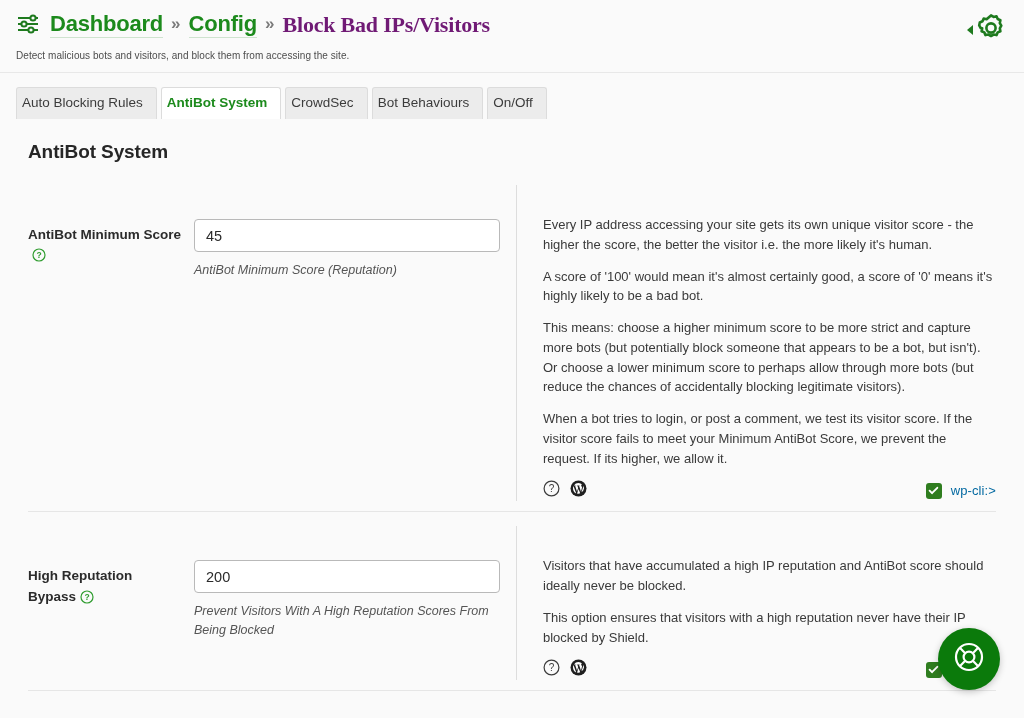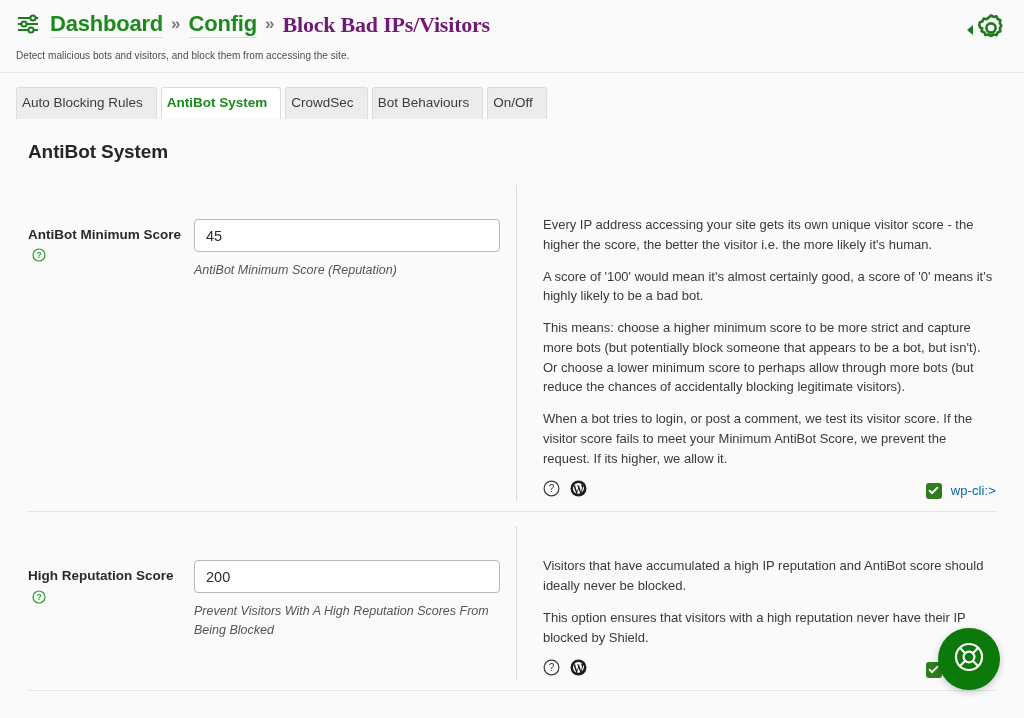--- a/index.html
+++ b/index.html
@@ -249,21 +249,21 @@
             <span class="wpcli">wp-cli:&gt;</span>
           </div>
         </div>
       </div>
     </div>
 
     <div class="row-divider"></div>
 
     <div class="optrow">
       <div class="col-label">
-        <span>High Reputation Score</span><span class="q-green"><svg width="14" height="14" viewBox="0 0 14 14">
+        <span>High Reputation Bypass</span><span class="q-green"><svg width="14" height="14" viewBox="0 0 14 14">
               <circle cx="7" cy="7" r="6" fill="none" stroke="#2f9c2f" stroke-width="1.2"></circle>
               <text x="7" y="10.3" font-family="Liberation Sans, sans-serif" font-size="8.5" fill="#2f9c2f" text-anchor="middle">?</text>
             </svg></span>
       </div>
 
       <div class="col-field">
         <input class="txtinput" type="text" value="200" style="">
         <div class="field-hint">Prevent Visitors With A High Reputation Scores From Being Blocked</div>
       </div>
 

